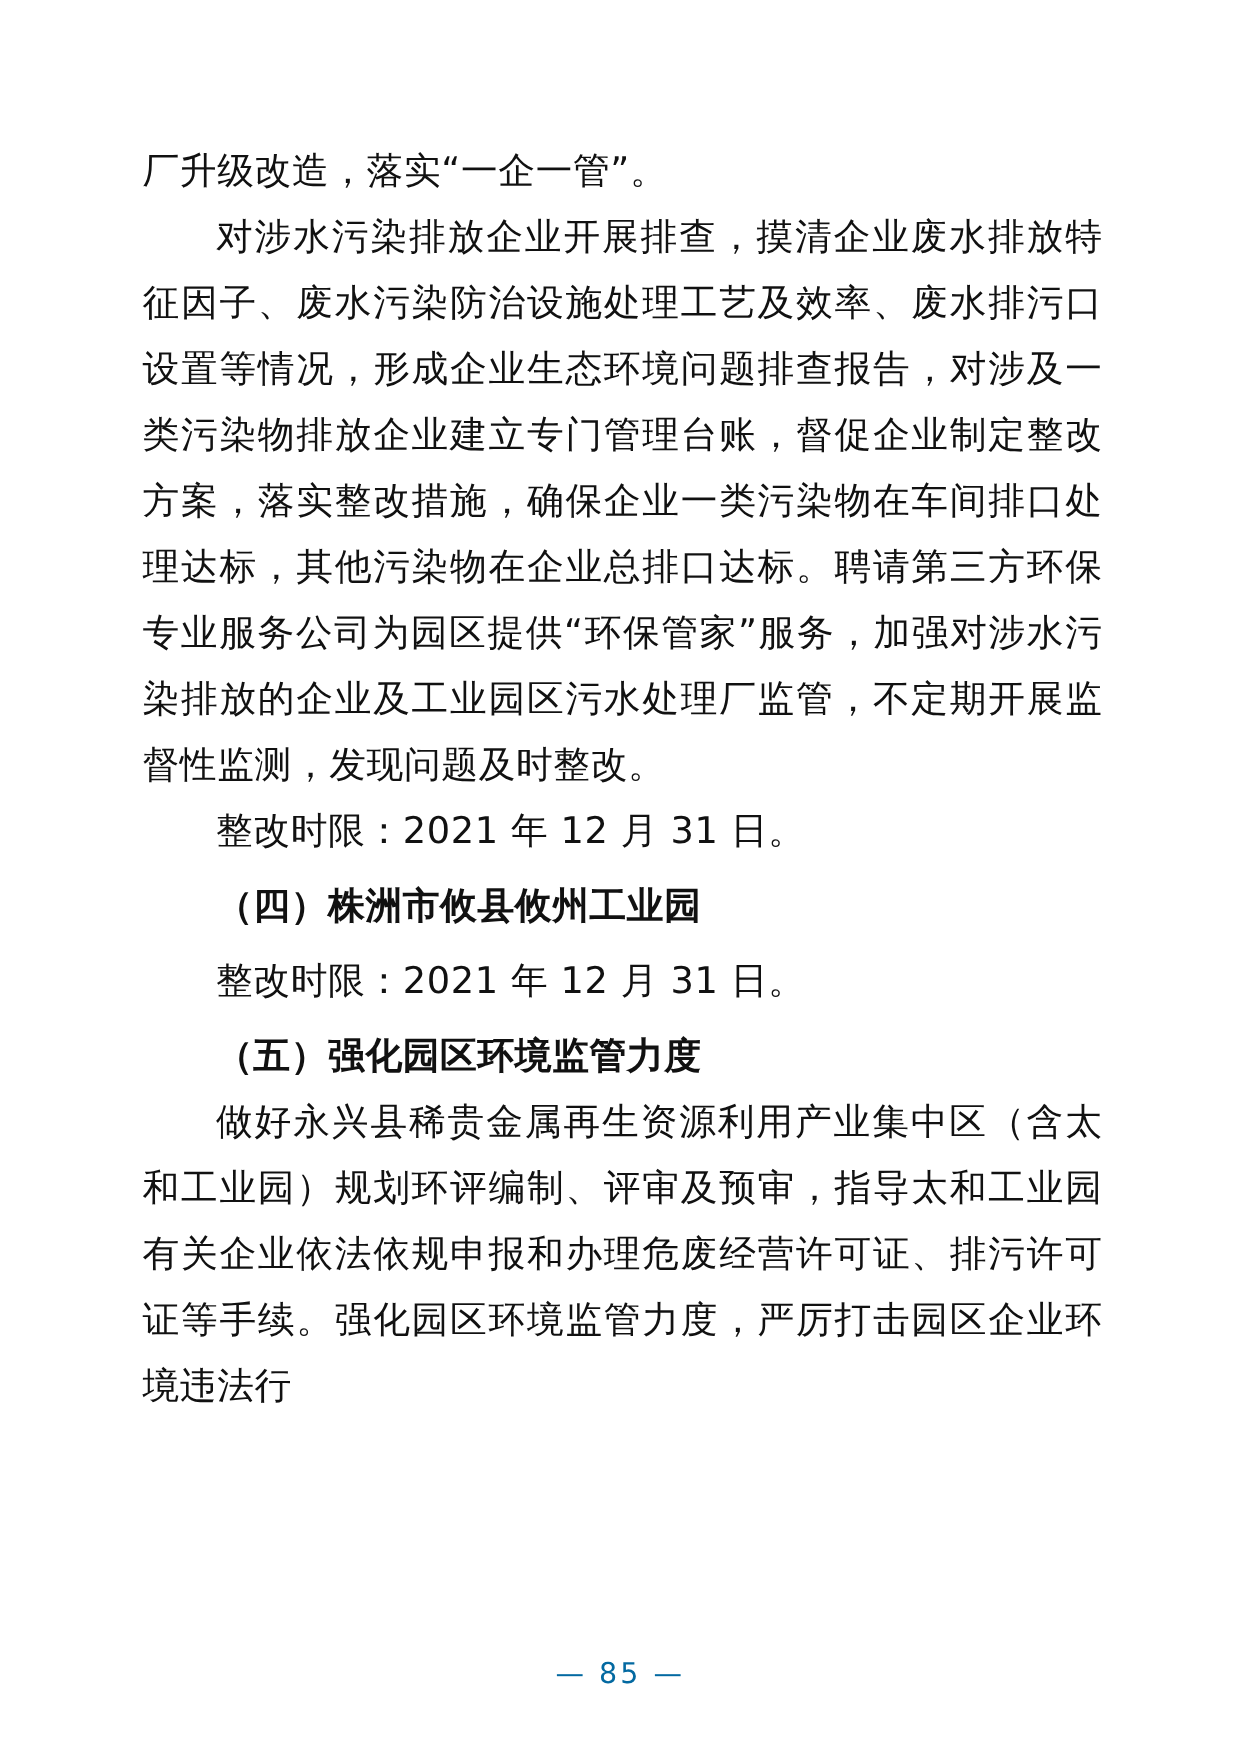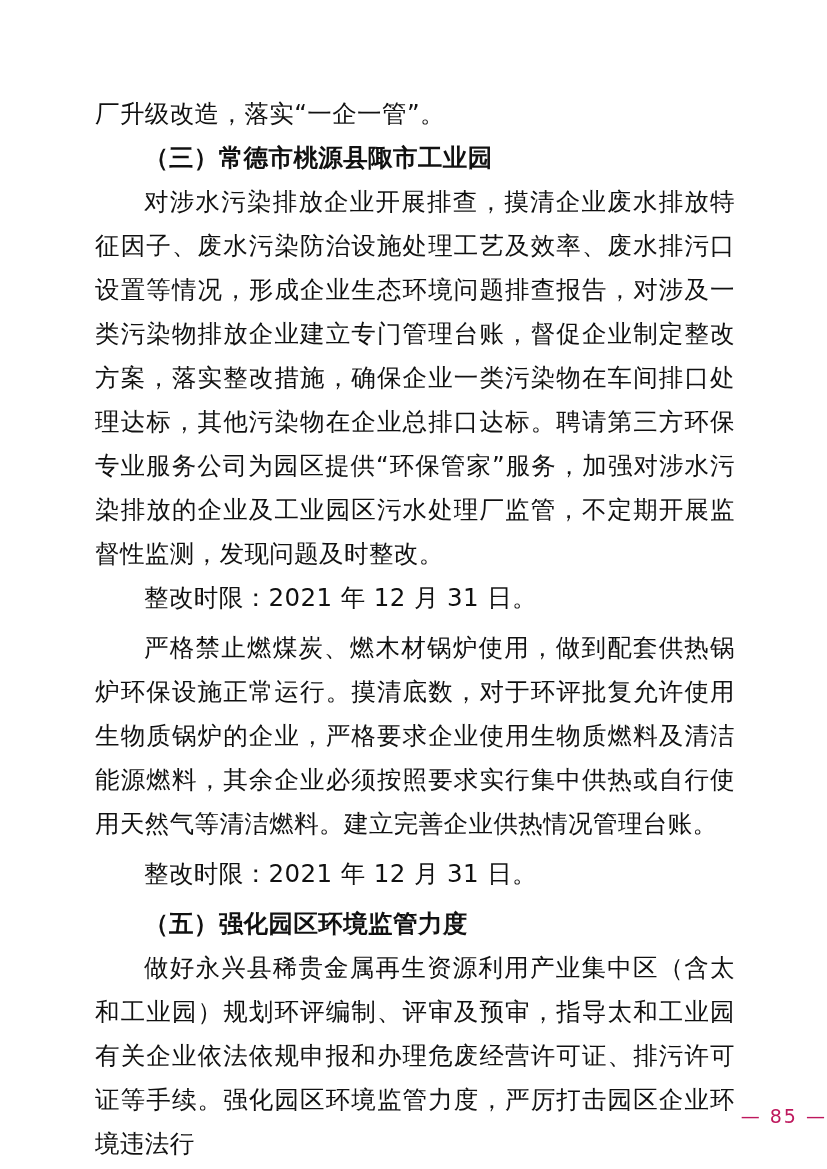--- a/index.html
+++ b/index.html
@@ -42,47 +42,46 @@
   }
   .para.deadline {
     text-indent: 49px;
   }
   .gap-small { height: 6px; }
   .footer {
     position: absolute;
     left: 0;
     top: 1105px;
     width: 827px;
-    text-align: right;
+    text-align: center;
     font-size: 19px;
-    color: #be185d;
+    color: #0369a1;
     letter-spacing: 2px;
     font-family: "DejaVu Sans", "Liberation Sans", sans-serif;
   }
 </style>
 </head>
 <body>
 
 <div class="page">
 
   <div class="content">
 
     <p class="para">厂升级改造，落实“一企一管”。</p>
 
 
-    <p class="para heading">（三）常德市桃源县陬市工业园</p>
 
     <p class="para indent">对涉水污染排放企业开展排查，摸清企业废水排放特征因子、废水污染防治设施处理工艺及效率、废水排污口设置等情况，形成企业生态环境问题排查报告，对涉及一类污染物排放企业建立专门管理台账，督促企业制定整改方案，落实整改措施，确保企业一类污染物在车间排口处理达标，其他污染物在企业总排口达标。聘请第三方环保专业服务公司为园区提供“环保管家”服务，加强对涉水污染排放的企业及工业园区污水处理厂监管，不定期开展监督性监测，发现问题及时整改。</p>
 
     <p class="para deadline">整改时限：2021 年 12 月 31 日。</p>
 
     <div class="gap-small"></div>
 
+    <p class="para heading">（四）株洲市攸县攸州工业园</p>
 
-    <p class="para indent">严格禁止燃煤炭、燃木材锅炉使用，做到配套供热锅炉环保设施正常运行。摸清底数，对于环评批复允许使用生物质锅炉的企业，严格要求企业使用生物质燃料及清洁能源燃料，其余企业必须按照要求实行集中供热或自行使用天然气等清洁燃料。建立完善企业供热情况管理台账。</p>
 
     <div class="gap-small"></div>
 
     <p class="para deadline">整改时限：2021 年 12 月 31 日。</p>
 
     <div class="gap-small"></div>
 
     <p class="para heading">（五）强化园区环境监管力度</p>
 
     <p class="para indent">做好永兴县稀贵金属再生资源利用产业集中区（含太和工业园）规划环评编制、评审及预审，指导太和工业园有关企业依法依规申报和办理危废经营许可证、排污许可证等手续。强化园区环境监管力度，严厉打击园区企业环境违法行</p>

